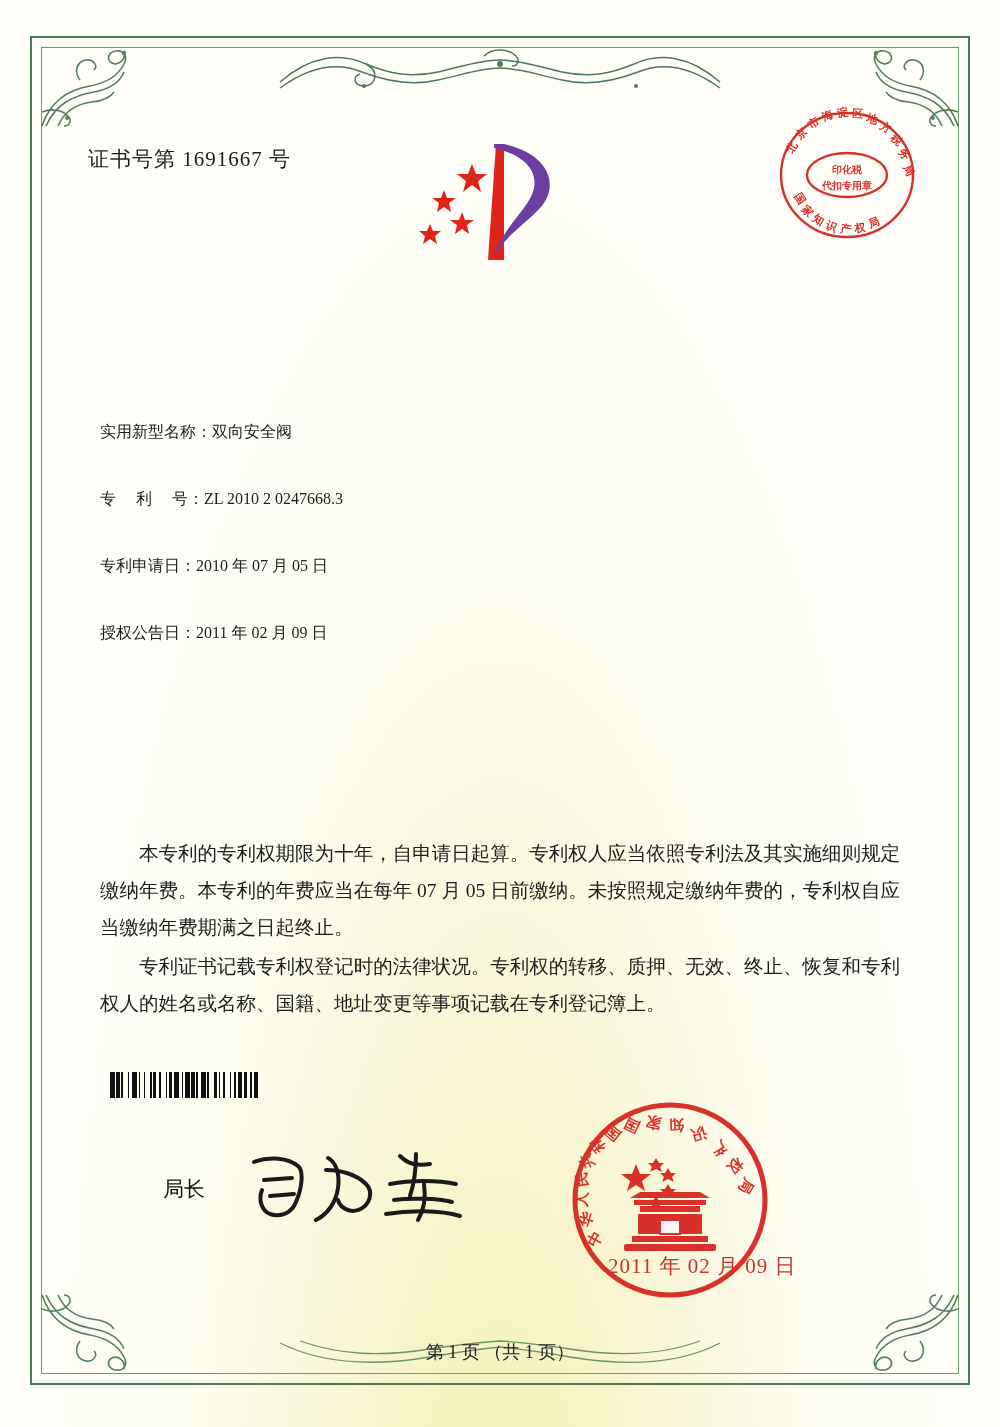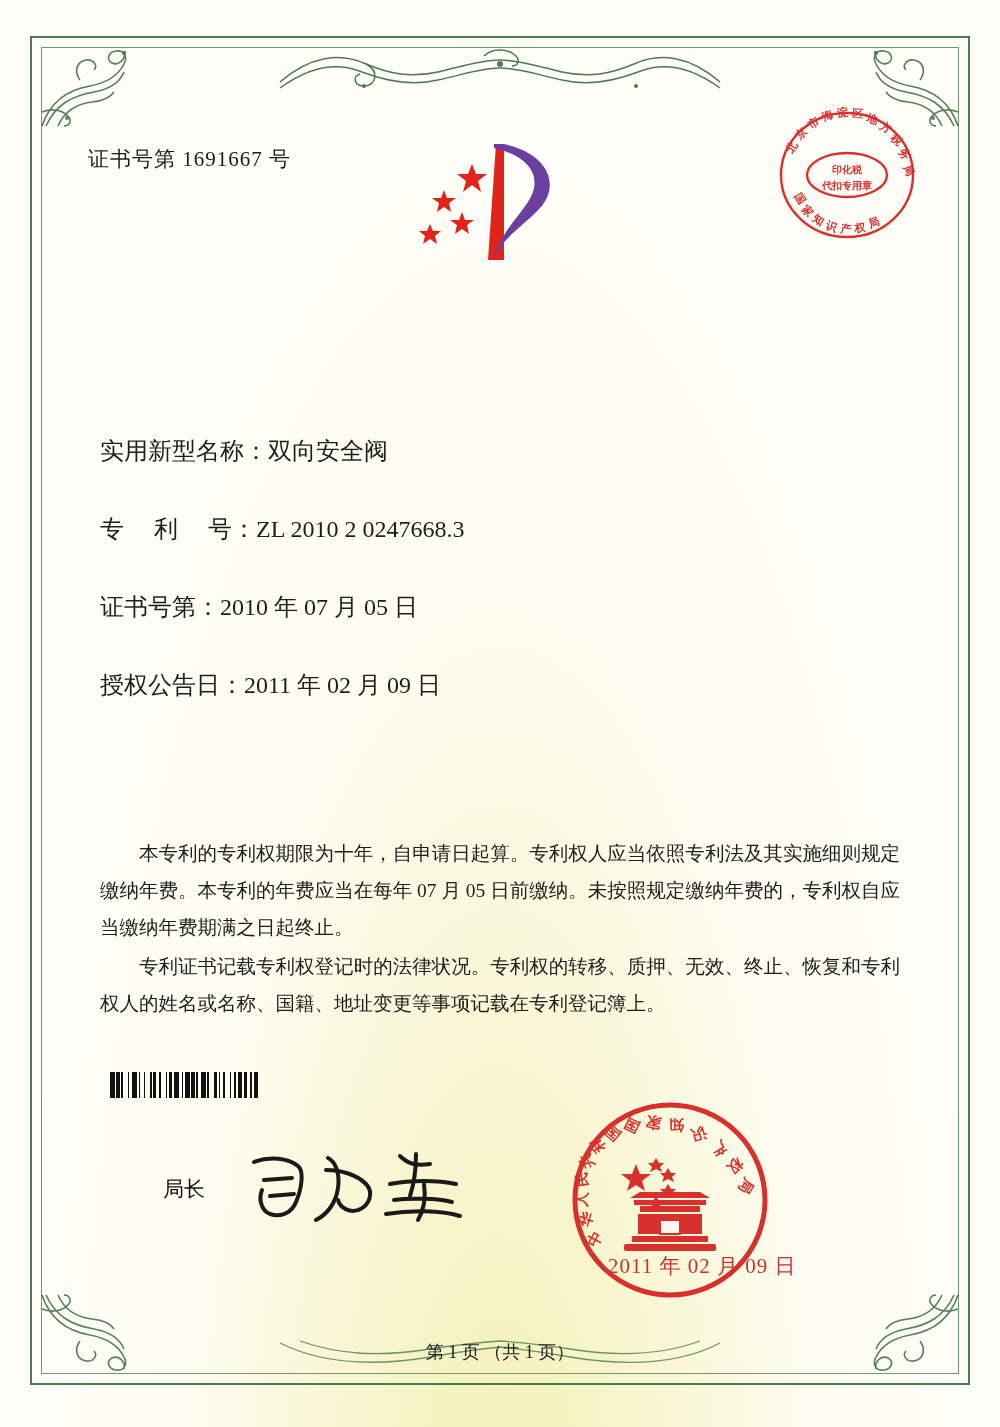--- a/index.html
+++ b/index.html
@@ -71,22 +71,22 @@
     position:absolute;left:0;right:0;top:280px;
     text-align:center;
     font-family:"DejaVu Serif", serif;
     font-weight:bold;
     font-size:54px;
     letter-spacing:6px;
     color:#2a2a2a;
   }
 
   .fields{
-    position:absolute;left:100px;top:435px;width:800px;
-    font-size:24px;color:#1d1d1d;
+    position:absolute;left:100px;top:422px;width:800px;
+    font-size:16px;color:#1d1d1d;
   }
   .field{margin-bottom:46px;white-space:nowrap;}
   .field .lab{display:inline-block;}
   .field .val{display:inline-block;}
 
   .body-text{
     position:absolute;left:100px;top:835px;width:800px;
     font-size:19.5px;line-height:37px;color:#1d1d1d;
     text-align:justify;
   }
@@ -243,21 +243,21 @@
 
 
   <div class="fields">
     <div class="field">
       <span class="lab">实用新型名称：</span><span class="val">双向安全阀</span>
     </div>
     <div class="field">
       <span class="lab">专　 利　 号：</span><span class="val">ZL 2010 2 0247668.3</span>
     </div>
     <div class="field">
-      <span class="lab">证书号第：</span><span class="val">2010 年 07 月 05 日</span>
+      <span class="lab">专利申请日：</span><span class="val">2010 年 07 月 05 日</span>
     </div>
     <div class="field">
       <span class="lab">授权公告日：</span><span class="val">2011 年 02 月 09 日</span>
     </div>
   </div>
 
   <div class="body-text">
     <p>本专利的专利权期限为十年，自申请日起算。专利权人应当依照专利法及其实施细则规定缴纳年费。本专利的年费应当在每年 07 月 05 日前缴纳。未按照规定缴纳年费的，专利权自应当缴纳年费期满之日起终止。</p>
     <p>专利证书记载专利权登记时的法律状况。专利权的转移、质押、无效、终止、恢复和专利权人的姓名或名称、国籍、地址变更等事项记载在专利登记簿上。</p>
   </div>

